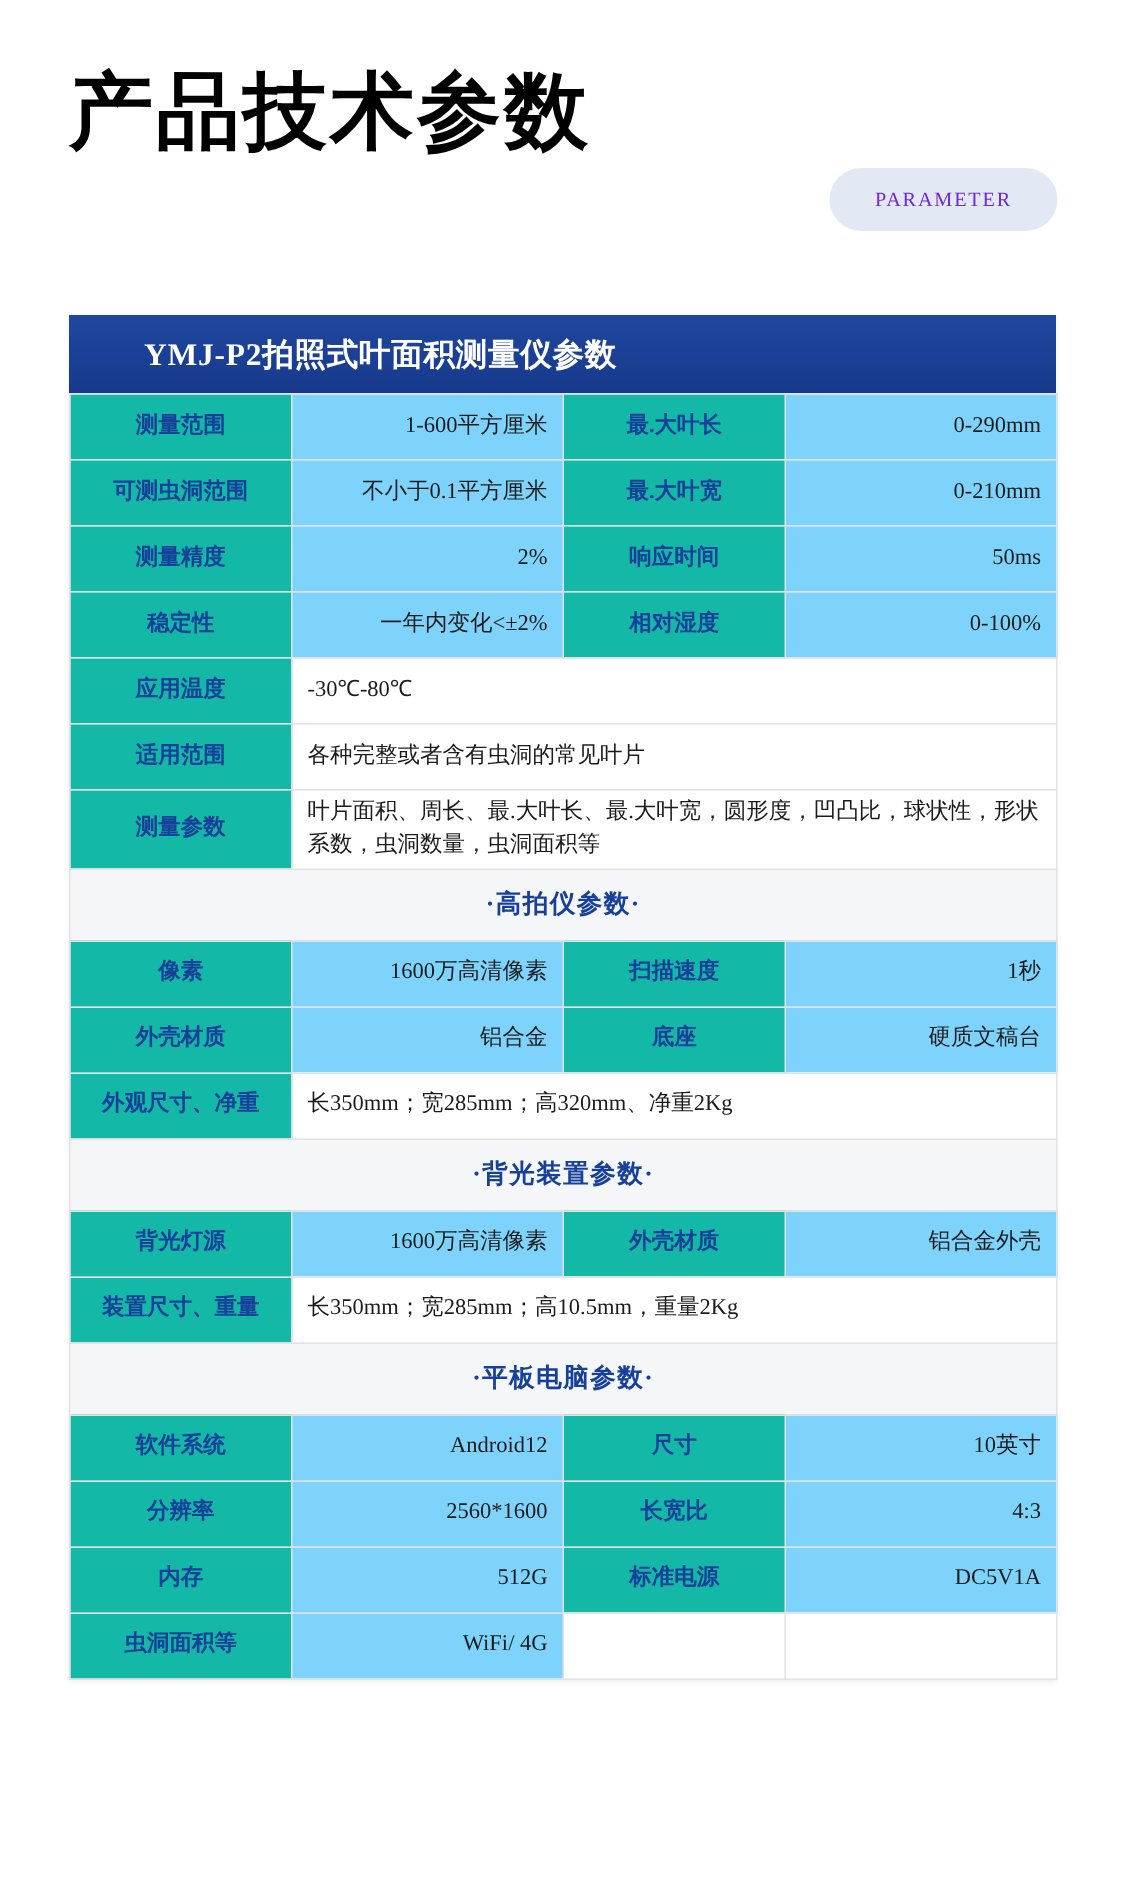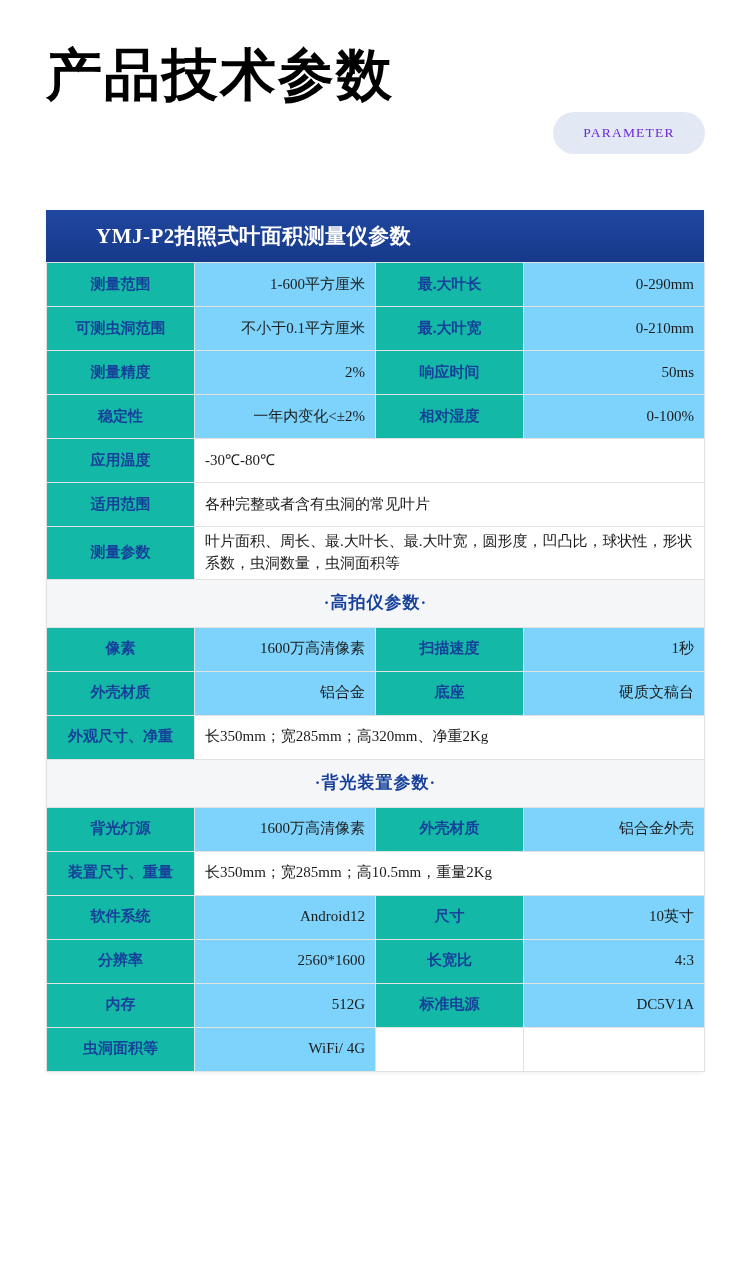--- a/index.html
+++ b/index.html
@@ -209,20 +209,23 @@
           <tr>
             <td class="lbl">背光灯源</td>
             <td class="val">1600万高清像素</td>
             <td class="lbl">外壳材质</td>
             <td class="val">铝合金外壳</td>
           </tr>
           <tr>
             <td class="lbl">装置尺寸、重量</td>
             <td class="val-wide" colspan="3">长350mm；宽285mm；高10.5mm，重量2Kg</td>
           </tr>
+          <tr class="section">
+            <td colspan="4">·平板电脑参数·</td>
+          </tr>
           <tr>
             <td class="lbl">软件系统</td>
             <td class="val">Android12</td>
             <td class="lbl">尺寸</td>
             <td class="val">10英寸</td>
           </tr>
           <tr>
             <td class="lbl">分辨率</td>
             <td class="val">2560*1600</td>
             <td class="lbl">长宽比</td>

